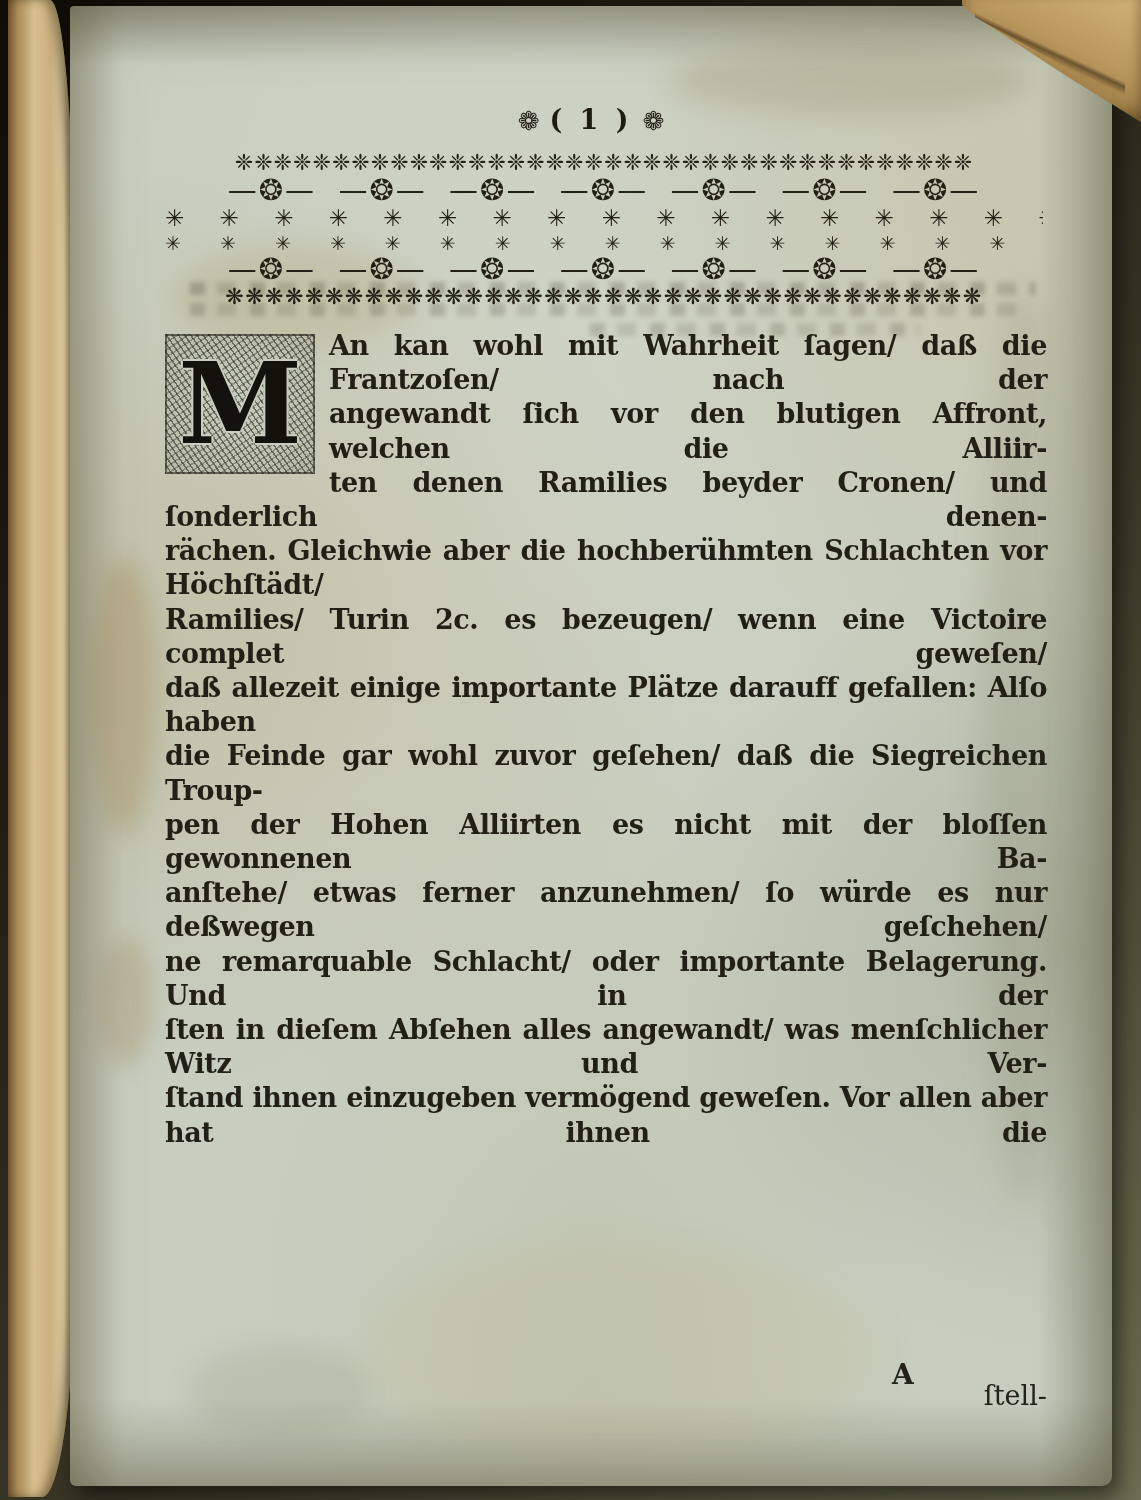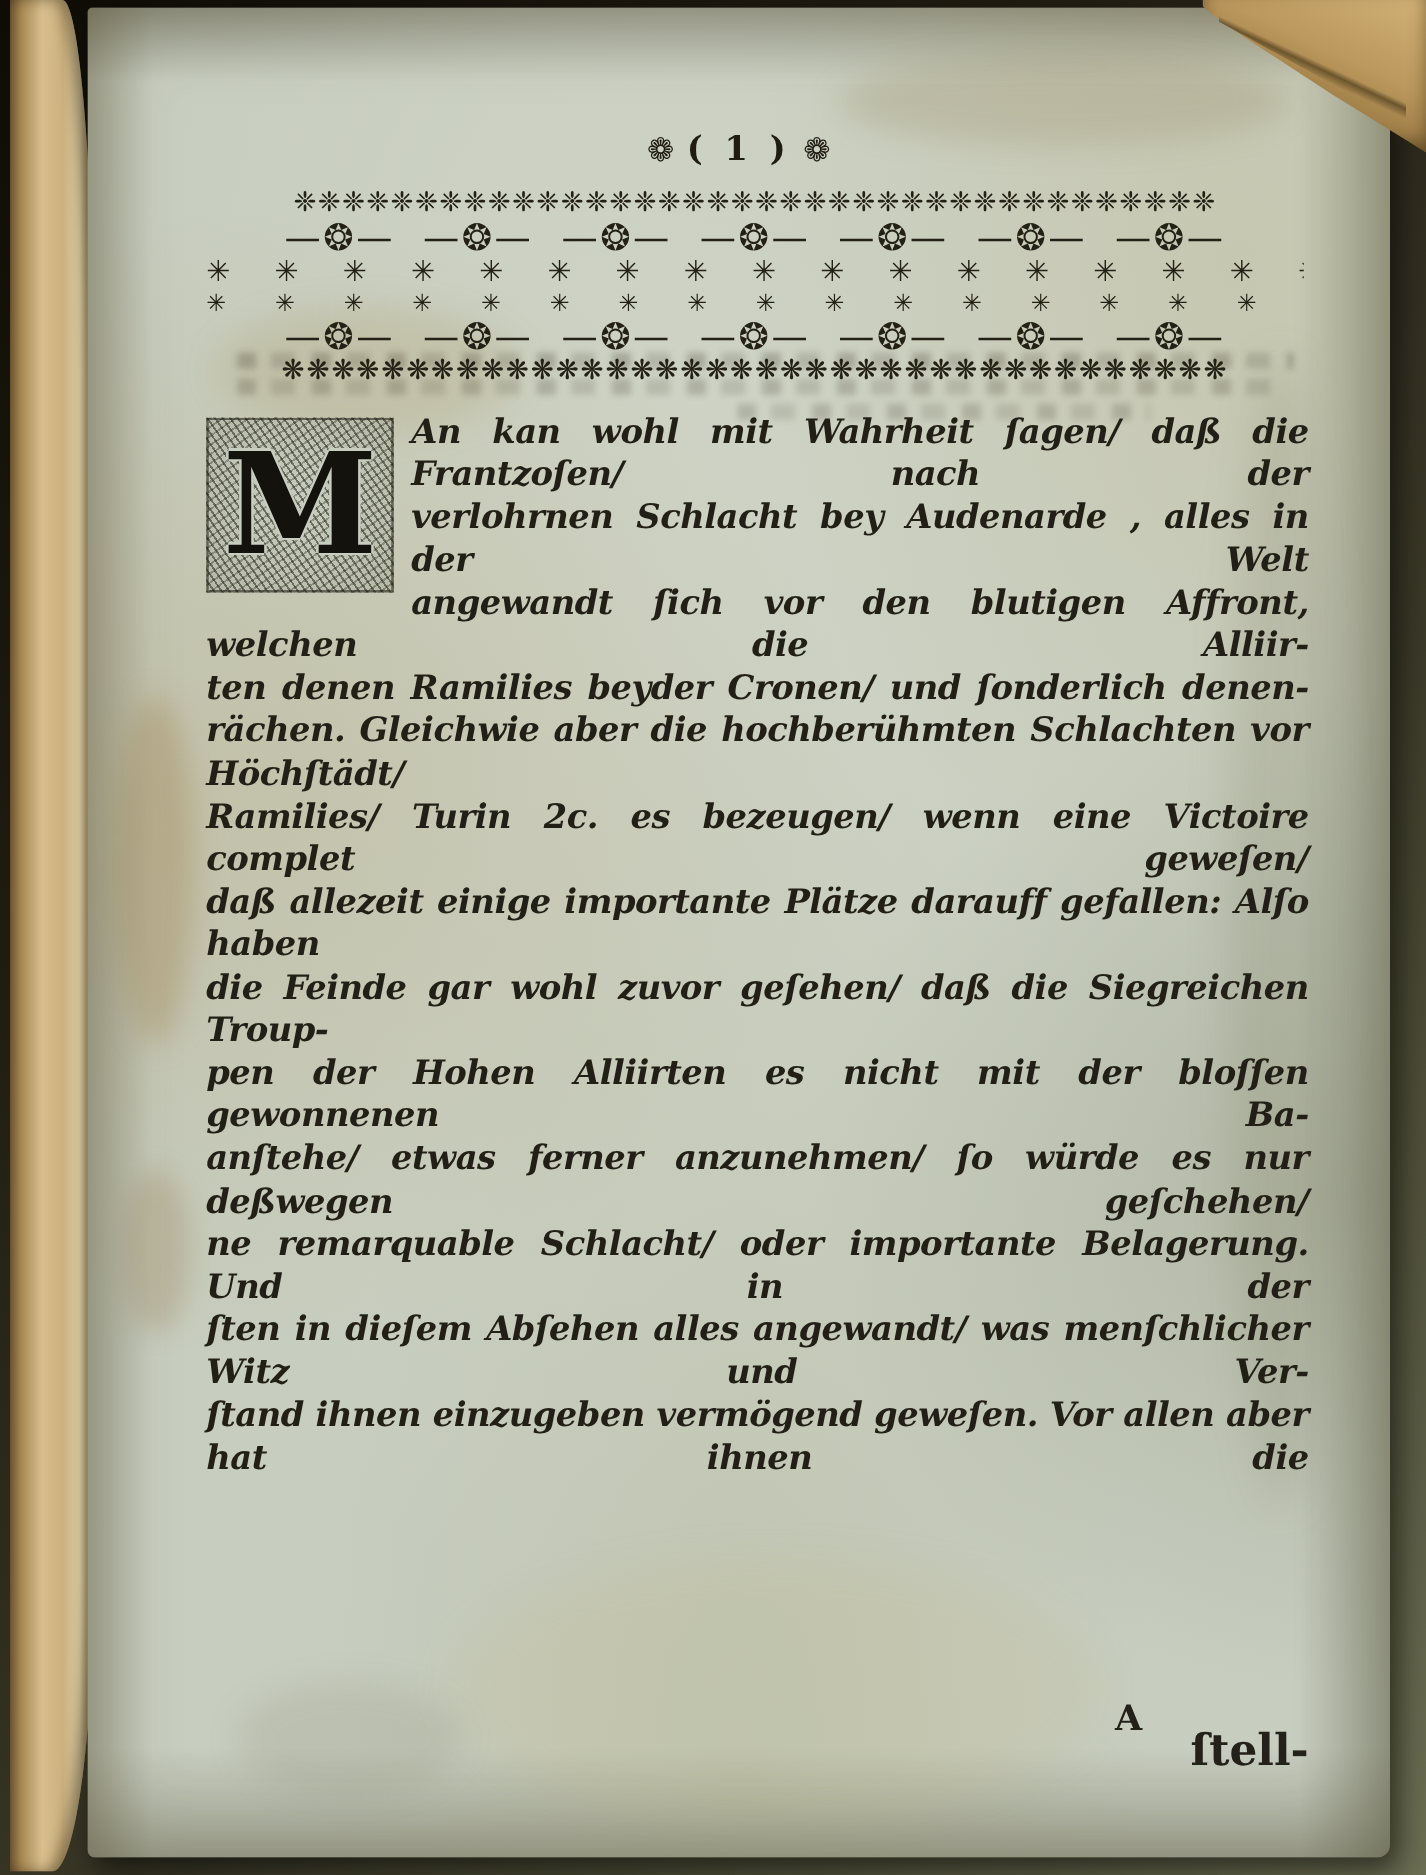--- a/index.html
+++ b/index.html
@@ -57,34 +57,34 @@
   .orn6{font-size:22px;line-height:26px;letter-spacing:1.5px;}
   
   .ghost{position:absolute;height:13px;filter:blur(2.5px);opacity:.5;z-index:1;
     background:repeating-linear-gradient(90deg, rgba(72,66,50,.55) 0 15px, rgba(72,66,50,0) 15px 27px, rgba(72,66,50,.38) 27px 46px, rgba(72,66,50,0) 46px 60px);}
   .g1{left:120px;top:276px;width:845px;}
   .g2{left:120px;top:297px;width:832px;opacity:.42;}
   .g3{left:520px;top:317px;width:330px;opacity:.38;}
   
   .body{position:absolute;left:95px;top:323px;width:882px;z-index:2;
     font-size:27px;line-height:34.2px;font-weight:bold;letter-spacing:-0.4px;color:#221f16;}
-  .tline{text-align:justify;text-align-last:justify;font-style:italic;}
+  .tline{text-align:justify;text-align-last:justify;}
   .dropcap{float:left;width:150px;height:140px;margin:5px 14px 3px 0;position:relative;
     background:
       repeating-linear-gradient(55deg, rgba(28,25,16,.50) 0 1.5px, rgba(28,25,16,0) 1.5px 5px),
       repeating-linear-gradient(-35deg, rgba(28,25,16,.32) 0 1.5px, rgba(28,25,16,0) 1.5px 6px),
       radial-gradient(circle at 50% 50%, rgba(200,206,192,.9), rgba(170,176,158,.6));
     display:flex;align-items:center;justify-content:center;
     box-shadow:inset 0 0 0 2px rgba(28,25,16,.55);}
   .dropcap-letter{font-size:112px;line-height:112px;font-weight:bold;color:#14120c;
     text-shadow:-2px 0 0 #c7cdbf,2px 0 0 #c7cdbf,0 -2px 0 #c7cdbf,0 2px 0 #c7cdbf;}
   .signature{position:absolute;left:822px;top:1352px;z-index:2;
     font-size:28px;font-weight:bold;color:#24211a;}
   .catchword-row{position:absolute;left:95px;top:1374px;width:882px;text-align:right;z-index:2;
-    font-size:35px;font-weight:bold;color:#24211a;}
+    font-size:27px;font-weight:normal;color:#24211a;}
 </style>
 </head>
 <body>
 
 <div class="scan">
   <div class="book-edge"></div>
 
   <div class="page">
     <div class="stain s1"></div>
     <div class="stain s2"></div>
@@ -109,21 +109,20 @@
 
     <div class="ghost g1"></div>
     <div class="ghost g2"></div>
     <div class="ghost g3"></div>
 
     <div class="body">
       <div class="dropcap">
         <span class="dropcap-letter">M</span>
       </div>
       <div class="tline">An kan wohl mit Wahrheit ſagen/ daß die Frantzoſen/ nach der</div>
-      <div class="tline">verlohrnen Schlacht bey Audenarde , alles in der Welt</div>
       <div class="tline">angewandt ſich vor den blutigen Affront, welchen die Alliir-</div>
       <div class="tline">ten denen Ramilies beyder Cronen/ und ſonderlich denen-</div>
       <div class="tline">rächen. Gleichwie aber die hochberühmten Schlachten vor Höchſtädt/</div>
       <div class="tline">Ramilies/ Turin 2c. es bezeugen/ wenn eine Victoire complet geweſen/</div>
       <div class="tline">daß allezeit einige importante Plätze darauff gefallen: Alſo haben</div>
       <div class="tline">die Feinde gar wohl zuvor geſehen/ daß die Siegreichen Troup-</div>
       <div class="tline">pen der Hohen Alliirten es nicht mit der bloſſen gewonnenen Ba-</div>
       <div class="tline">anſtehe/ etwas ferner anzunehmen/ ſo würde es nur deßwegen geſchehen/</div>
       <div class="tline">ne remarquable Schlacht/ oder importante Belagerung. Und in der</div>
       <div class="tline">ſten in dieſem Abſehen alles angewandt/ was menſchlicher Witz und Ver-</div>

